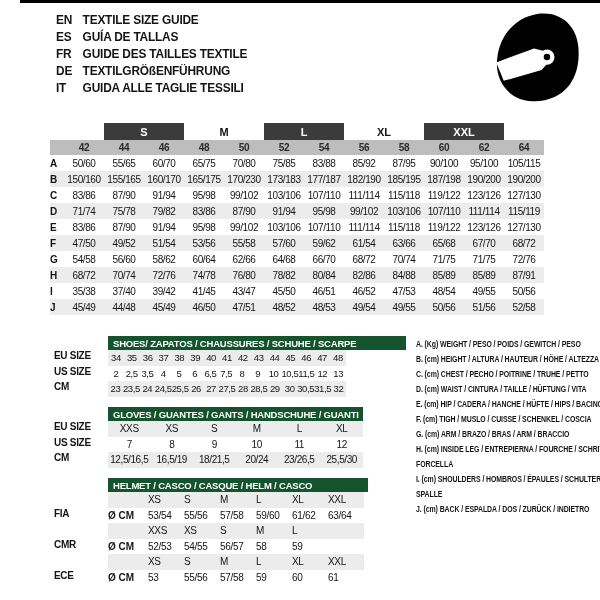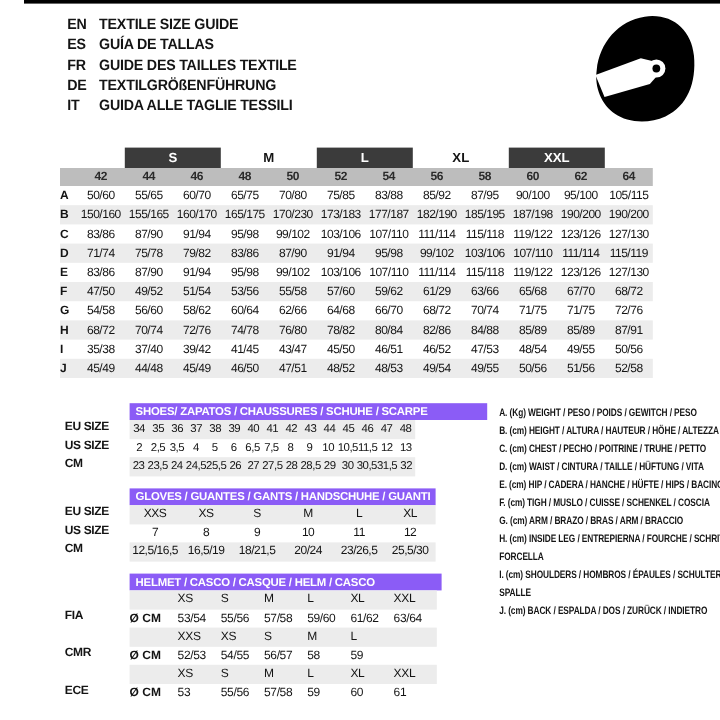--- a/index.html
+++ b/index.html
@@ -26,21 +26,21 @@
   .st-group.dark { background:#3b3b3b; color:#fff; }
   .sp14 { width:14px; } .sp40 { width:40px; }
   .st-row { display:flex; height:16px; align-items:center; }
   .st-row.sizes { background:#bdbdbd; height:15px; font-weight:bold; color:#2a2a2a; }
   .st-row.shaded { background:#ececec; }
   .st-label { width:14px; font-weight:bold; }
   .st-cell { width:40px; text-align:center; letter-spacing:-0.4px; white-space:nowrap; }
 
   
   .bt { position:absolute; left:34px; font-size:10px; }
-  .bt-title { height:14px; background:#8b5cf6; color:#fff; font-weight:bold; font-size:9.5px;
+  .bt-title { height:14px; background:#14532d; color:#fff; font-weight:bold; font-size:9.5px;
               letter-spacing:-0.2px; display:flex; align-items:center; padding-left:5px; margin-left:54px; white-space:nowrap; }
   .bt-row { display:flex; height:15.5px; align-items:flex-start; }
   .bt-label { width:54px; font-weight:bold; font-size:10px; letter-spacing:-0.3px; }
   .bt-cells { display:flex; align-items:center; height:100%; }
   .bt-cells.shaded { background:#ececec; }
   .bt-cell { text-align:center; letter-spacing:-0.4px; white-space:nowrap; }
   .shoes .bt-title { width:298px; }
   .shoes .bt-cells { width:238px; }
   .shoes .bt-cell { flex:1; font-size:9.5px; }
   .gloves .bt-title { width:255px; }
@@ -197,21 +197,21 @@
       </div>
       <div class="st-row shaded">
         <div class="st-label">F</div>
         <div class="st-cell">47/50</div>
         <div class="st-cell">49/52</div>
         <div class="st-cell">51/54</div>
         <div class="st-cell">53/56</div>
         <div class="st-cell">55/58</div>
         <div class="st-cell">57/60</div>
         <div class="st-cell">59/62</div>
-        <div class="st-cell">61/29</div>
+        <div class="st-cell">61/54</div>
         <div class="st-cell">63/66</div>
         <div class="st-cell">65/68</div>
         <div class="st-cell">67/70</div>
         <div class="st-cell">68/72</div>
       </div>
       <div class="st-row">
         <div class="st-label">G</div>
         <div class="st-cell">54/58</div>
         <div class="st-cell">56/60</div>
         <div class="st-cell">58/62</div>

